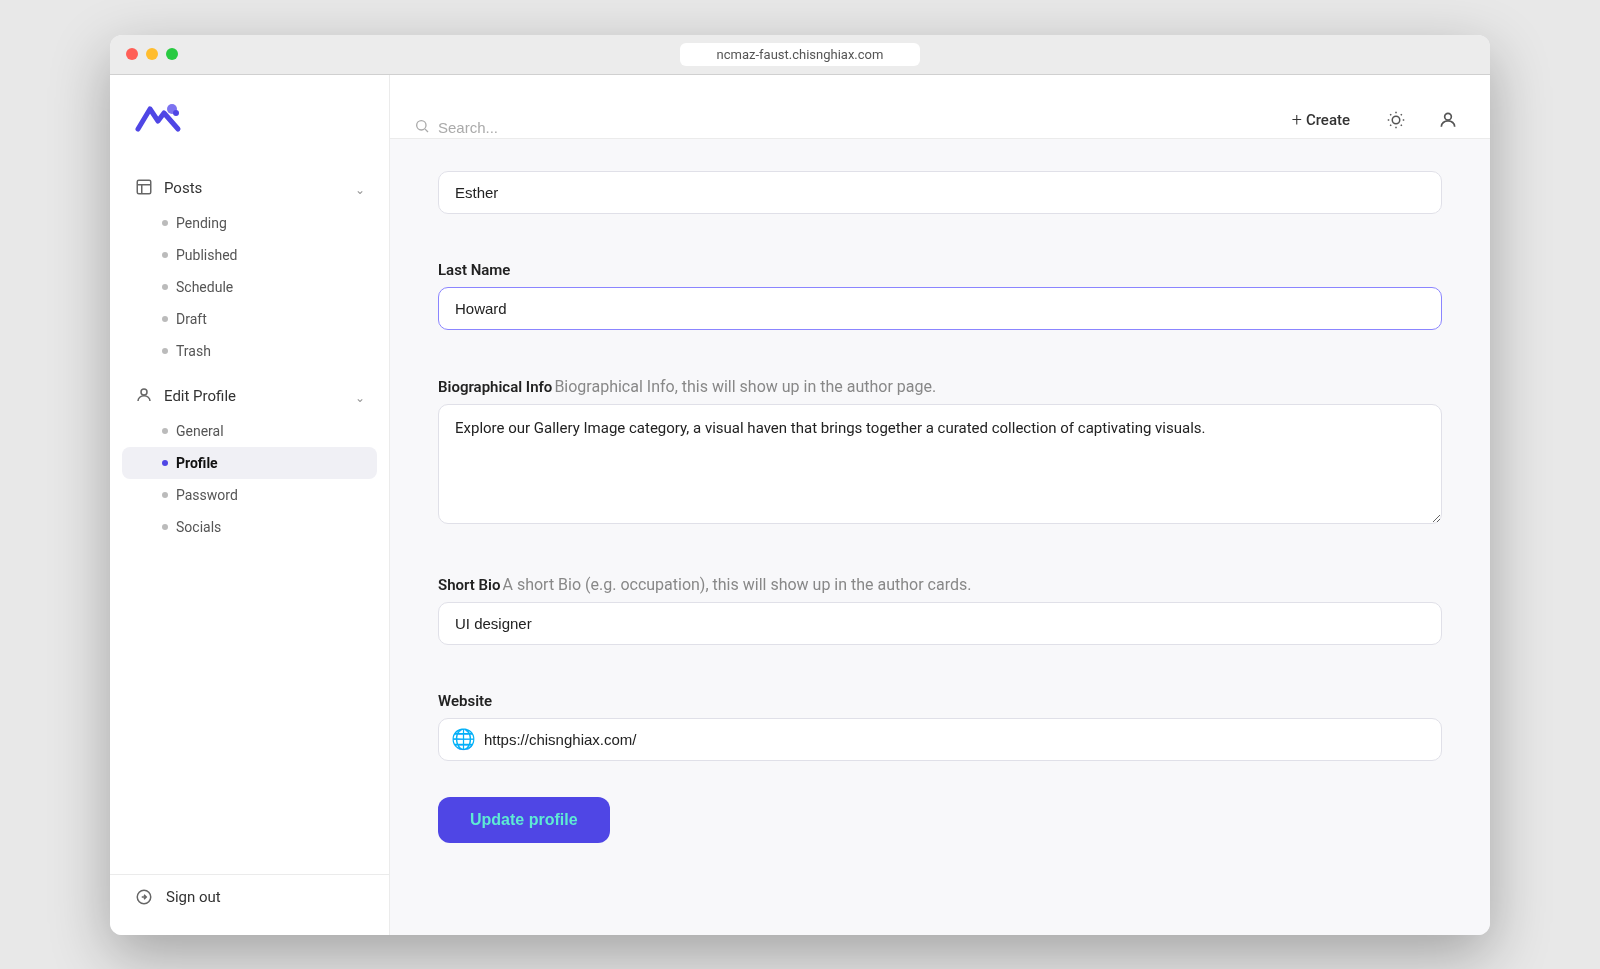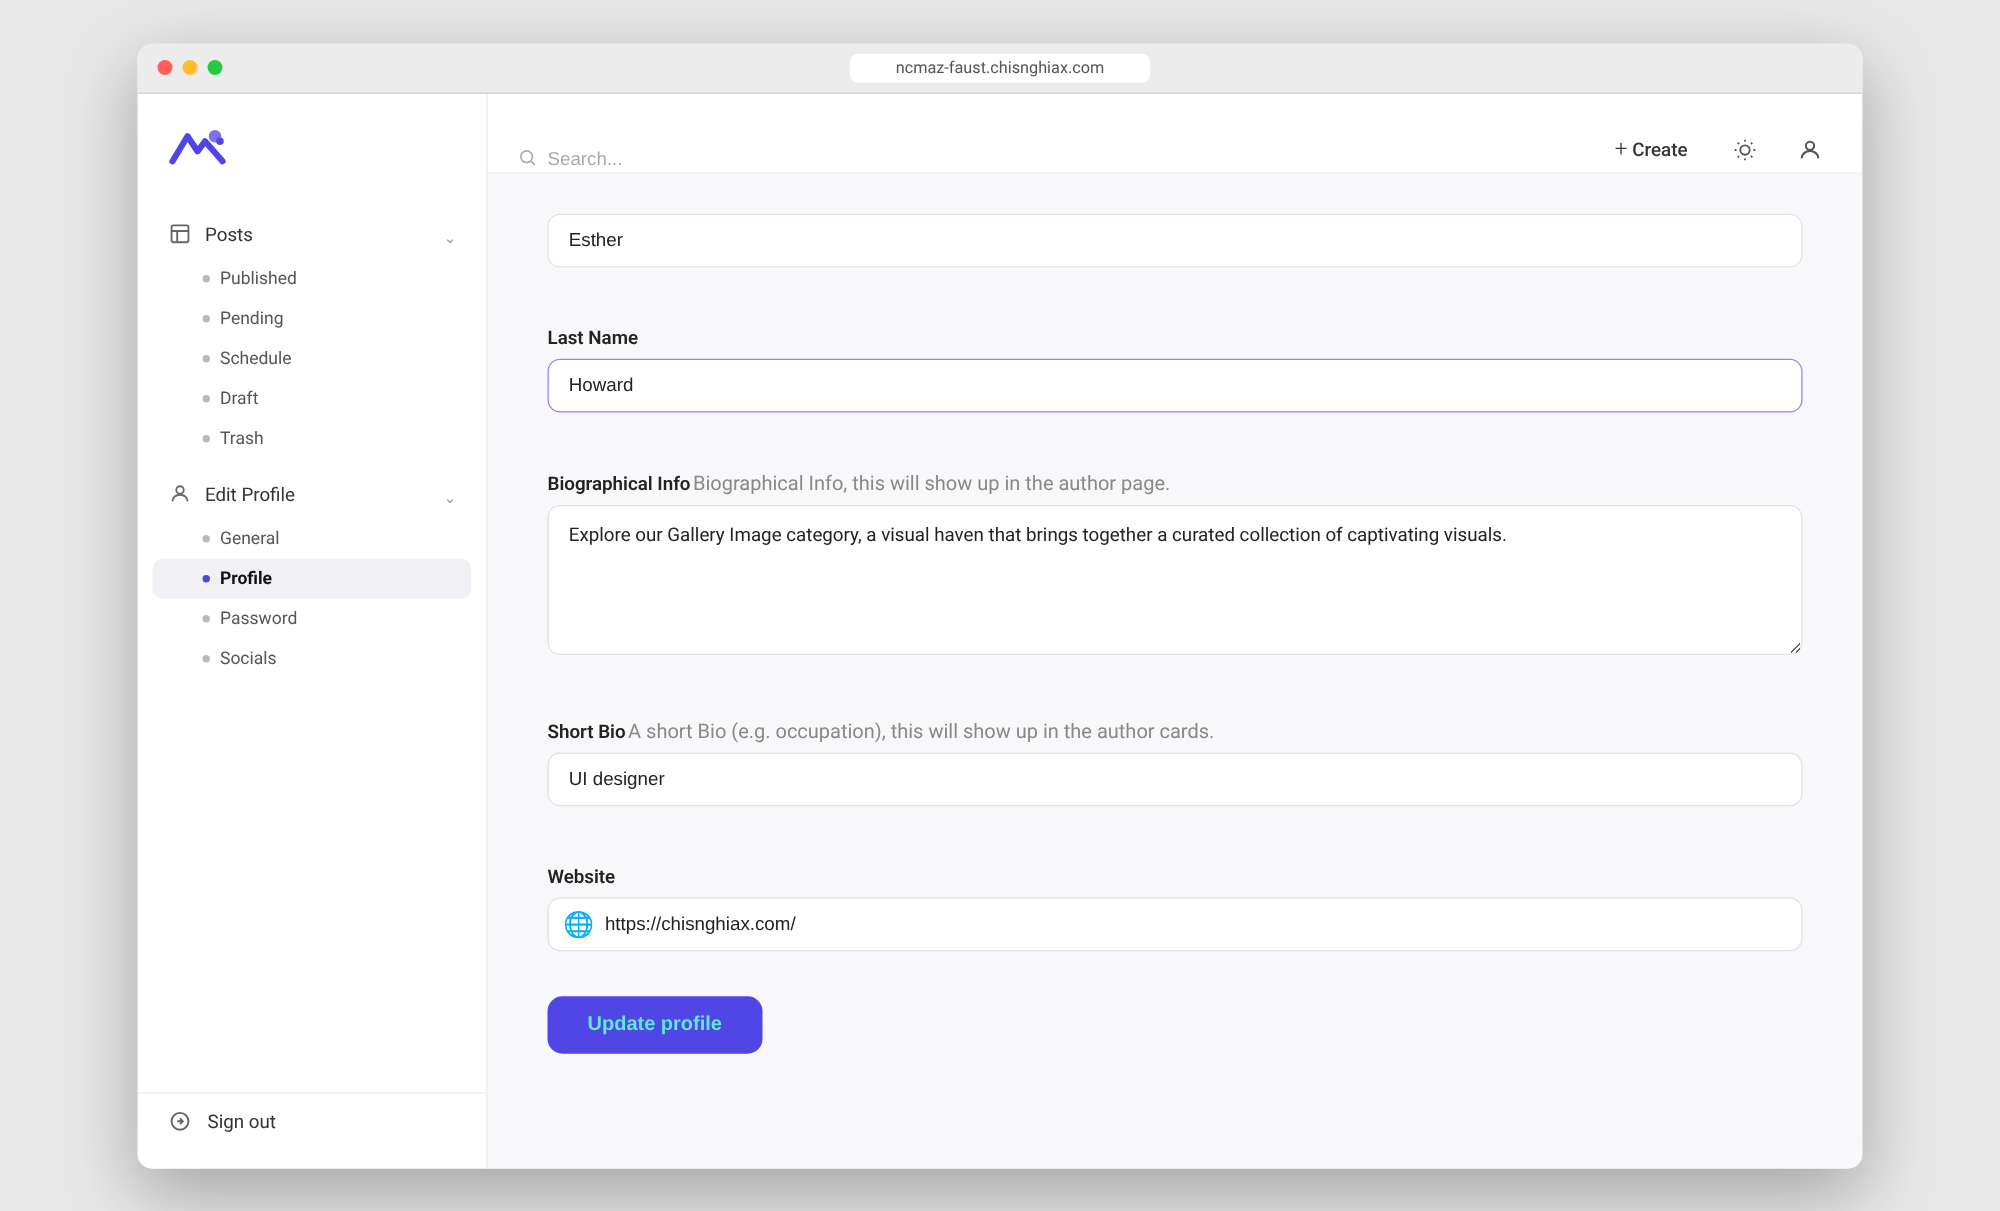--- a/index.html
+++ b/index.html
@@ -294,25 +294,25 @@
               <rect x="3" y="3" width="18" height="18" rx="2"></rect>
               <path d="M3 9h18M9 21V9"></path>
             </svg>
         </span>
         <span class="nav-label">Posts</span>
         <span class="chevron">⌄</span>
       </div>
 
       <div class="nav-sub-item">
         <span class="nav-dot"></span>
+        <span>Pending</span>
+      </div>
+      <div class="nav-sub-item">
+        <span class="nav-dot"></span>
         <span>Published</span>
-      </div>
-      <div class="nav-sub-item">
-        <span class="nav-dot"></span>
-        <span>Pending</span>
       </div>
       <div class="nav-sub-item">
         <span class="nav-dot"></span>
         <span>Schedule</span>
       </div>
       <div class="nav-sub-item">
         <span class="nav-dot"></span>
         <span>Draft</span>
       </div>
       <div class="nav-sub-item">

